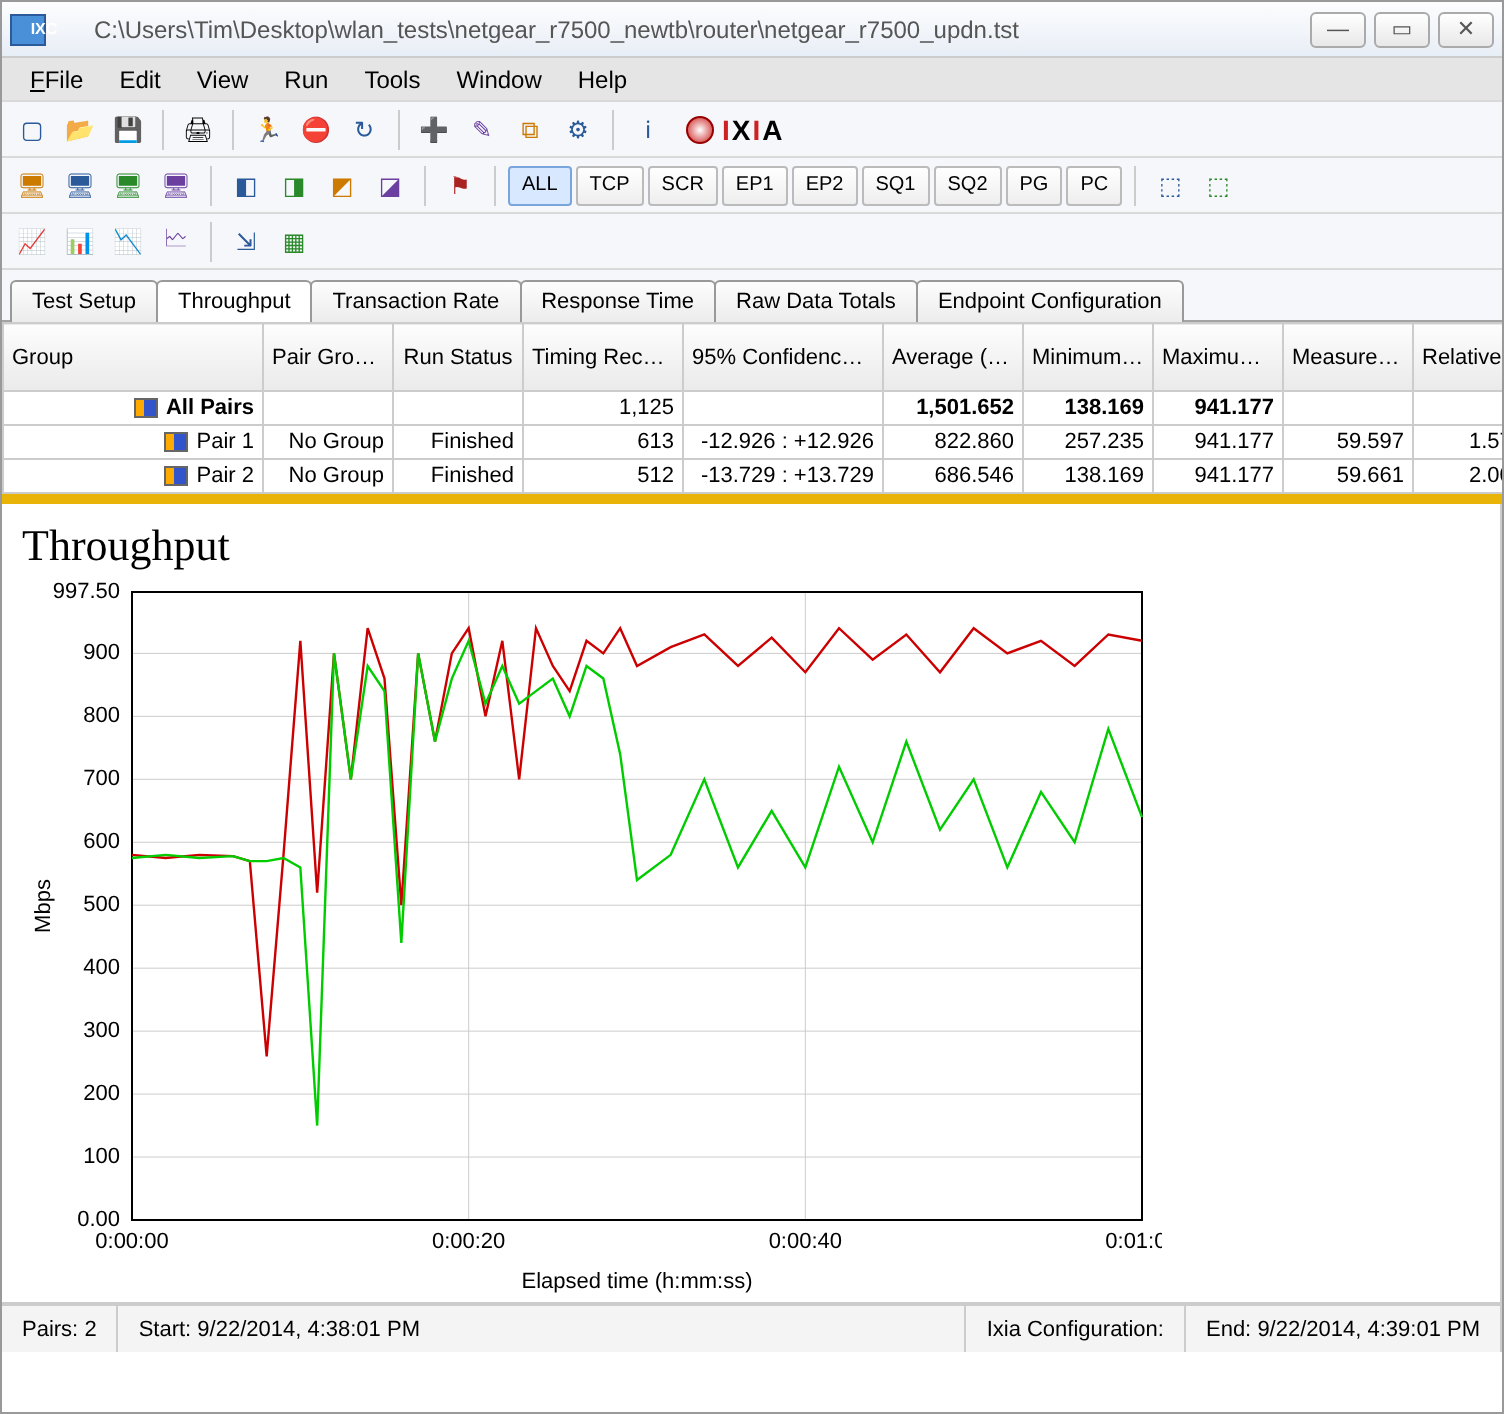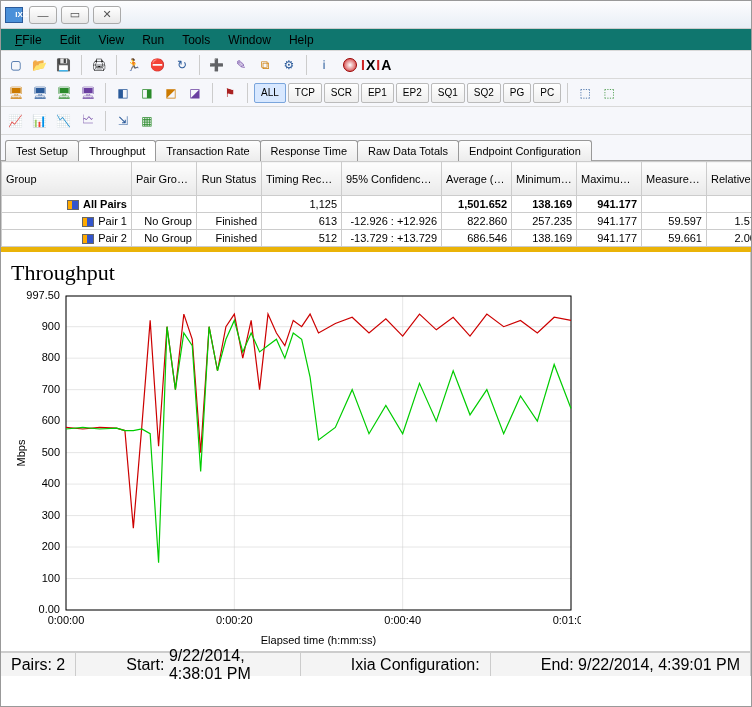--- a/index.html
+++ b/index.html
@@ -18,32 +18,32 @@
     height: 28px;
     background: linear-gradient(#fdfdfe,#e8eef6);
     border-bottom: 1px solid #ccc;
     display: flex;
     align-items: center;
     padding: 0 4px;
   }
   .titlebar .appicon {
     width:16px; height:16px; background:#4a90d9; border:1px solid #2a5a9a;
     font-size:8px; color:#fff; display:flex; align-items:center; justify-content:center;
-    margin-right:6px; font-weight:bold;padding-left:16px;
+    margin-right:24px; font-weight:bold;padding-left:16px;
   }
   .titlebar .title { flex:1; color:#555; font-size:12px; }
   .winbtns { display:flex; gap:4px; }
   .winbtn {
     width:28px; height:18px; border:1px solid #aaa; border-radius:3px;
     background: linear-gradient(#fff,#e8e8e8); display:flex; align-items:center; justify-content:center;
     font-size:11px; color:#555;
   }
   .menubar {
     height:22px; display:flex; align-items:center; padding:0 6px; gap:2px;
-    background:#0f766e; border-bottom:1px solid #d9d9d9;
+    background:#e5e5e5; border-bottom:1px solid #d9d9d9;
   }
   .menubar .menu {
     padding:2px 8px; font-size:12px; border-radius:2px;
   }
   .menubar .menu u { text-decoration: underline; }
   .toolbar {
     display:flex; align-items:center; padding:2px 4px; gap:2px;
     background:#f6f7fb; border-bottom:1px solid #d9d9d9; flex-wrap:wrap;
     min-height:28px;
   }
@@ -95,21 +95,21 @@
   }
   .legendpane {
     width:150px; padding:4px; text-align:center;
   }
   .legendpane .hdr { font-weight:bold; border-bottom:1px solid #000; margin:0 6px 4px 6px; }
   .legendpane .item { font-size:11px; text-align:left; padding-left:6px; }
   .legendpane .sw { display:inline-block; width:16px; height:2px; vertical-align:middle; margin-right:4px; }
 
   .statusbar {
     height:24px; background:#f4f4f4; border-top:1px solid #ccc;
-    display:flex; align-items:center; font-size:16px;gap:40px;
+    display:flex; align-items:center; font-size:11px;
   }
   .statusbar .cell {
     border-right:1px solid #ccc; padding:0 10px; height:100%; display:flex; align-items:center;
   }
 
   .plottitle { font-family: "Times New Roman", serif; font-size:22px; margin:0 0 4px 0; }
   svg .gridline { stroke:#cccccc; stroke-width:0.5; }
   svg .axis { stroke:#000; stroke-width:1; }
   svg text { font-family: Arial, sans-serif; font-size:11px; fill:#000; }
 
@@ -128,20 +128,21 @@
   .g-green { color:#2a8a2a; }
   .g-red { color:#aa2222; }
   .g-orange { color:#cc7a00; }
   .g-purple { color:#6a3fa0; }
 </style>
 </head>
 <body>
 
 <div class="titlebar">
   <div class="appicon">IXC</div>
+  <div class="title">C:\Users\Tim\Desktop\wlan_tests\netgear_r7500_newtb\router\netgear_r7500_updn.tst</div>
   <div class="winbtns">
     <div class="winbtn">—</div>
     <div class="winbtn">▭</div>
     <div class="winbtn">✕</div>
   </div>
 </div>
 
 <div class="menubar">
   <div class="menu"><u title="File">F</u><span>File</span></div>
   <div class="menu"><span>Edit</span></div>

